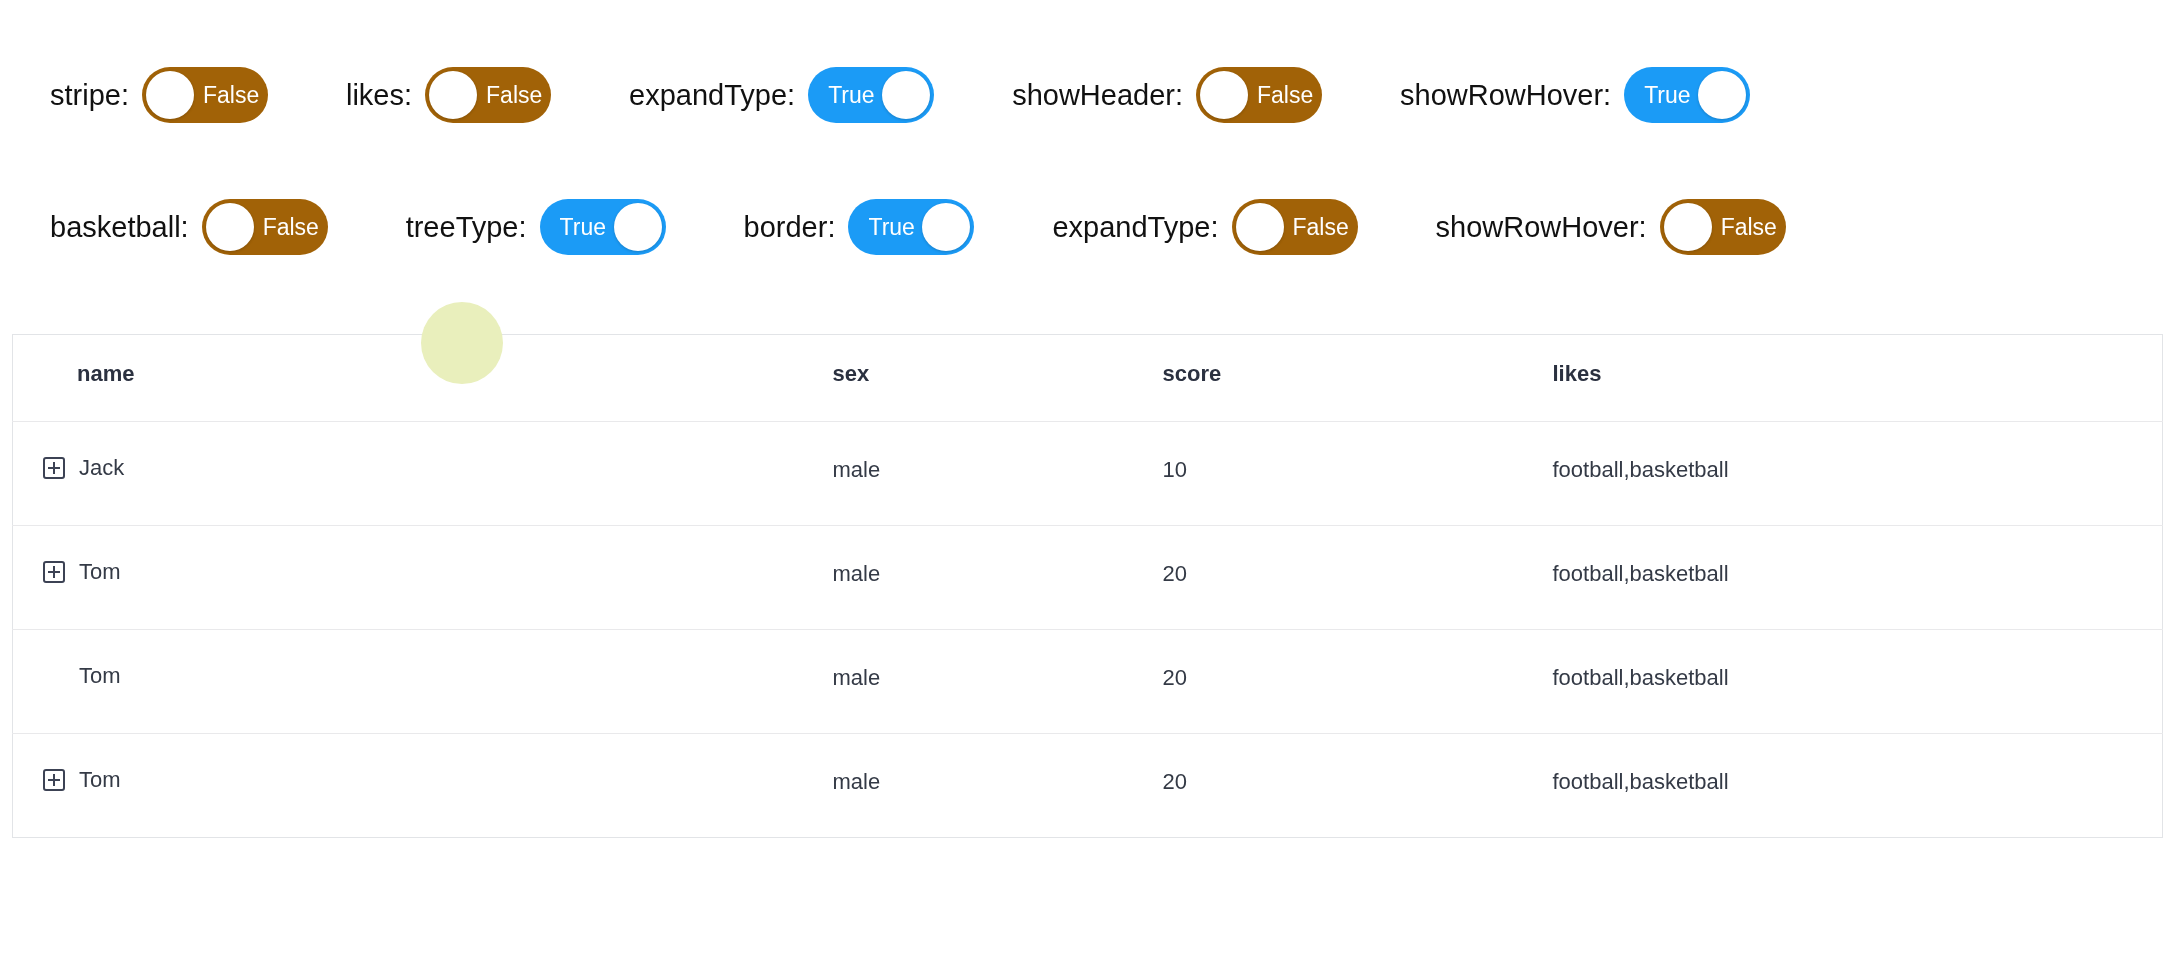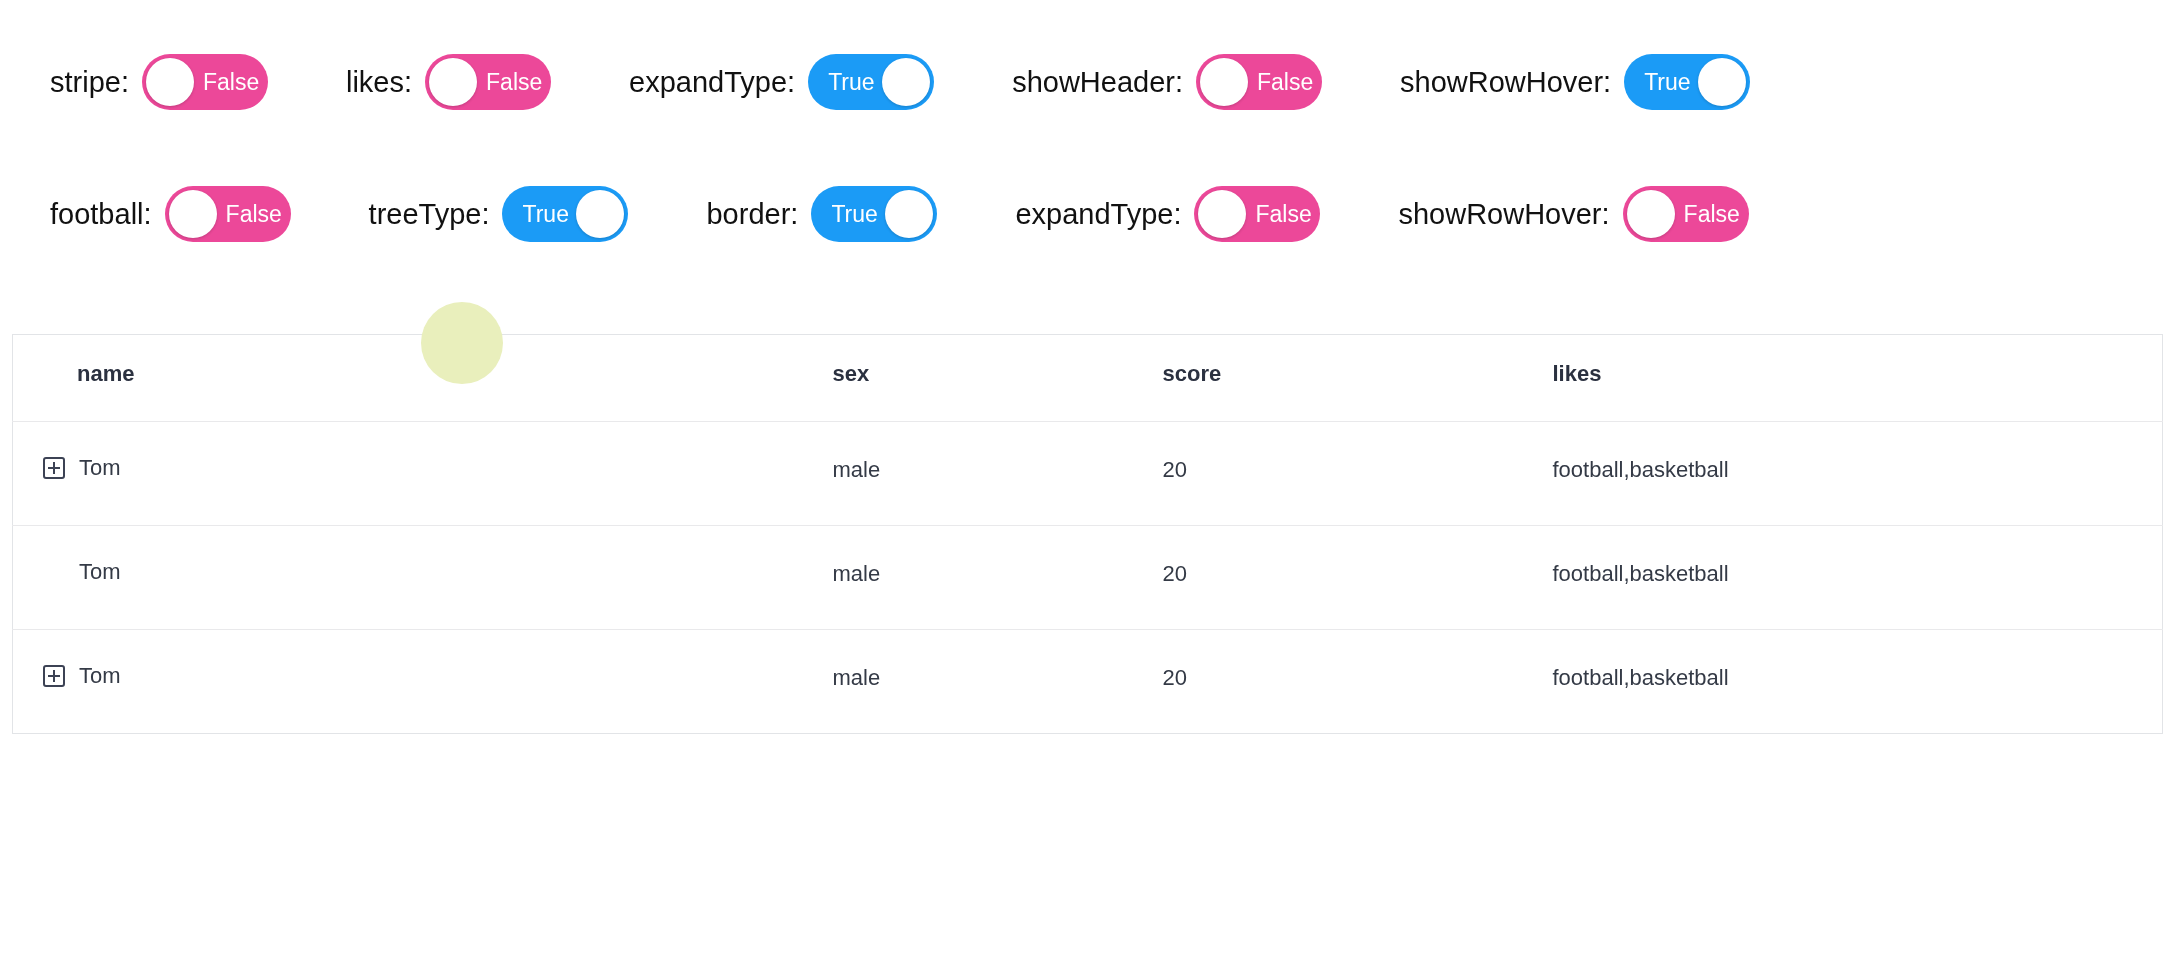--- a/index.html
+++ b/index.html
@@ -12,21 +12,21 @@
     width: 2180px;
     height: 962px;
     background: #ffffff;
     overflow: hidden;
   }
 
   
   .controls {
     position: absolute;
     left: 50px;
-    top: 54px;
+    top: 67px;
   }
   .toggle-row {
     display: flex;
     align-items: center;
     gap: 78px;
     height: 56px;
   }
   .toggle-row + .toggle-row { margin-top: 76px; }
   .toggle-item {
     display: flex;
@@ -40,21 +40,21 @@
   }
   .switch {
     position: relative;
     width: 126px;
     height: 56px;
     border-radius: 28px;
     flex: 0 0 auto;
     cursor: pointer;
   }
   .switch.on  { background: #1b9bf6; }
-  .switch.off { background: #ec4899; text-align: right; }
+  .switch.off { background: #a16207; text-align: right; }
   .switch-text {
     position: absolute;
     top: 50%;
     transform: translateY(-50%);
     font-size: 23px;
     color: #ffffff;
     white-space: nowrap;
   }
   .switch.on  .switch-text { left: 20px; }
   .switch.off .switch-text { left: 61px; }
@@ -175,21 +175,21 @@
         <div class="toggle-item">
           <span class="toggle-label">showRowHover:</span>
           <span class="switch on">
             <span class="switch-text">True</span>
             <span class="switch-knob"></span>
           </span>
         </div>
       </div>
     <div class="toggle-row" id="toggle-row-1">
         <div class="toggle-item">
-          <span class="toggle-label">football:</span>
+          <span class="toggle-label">basketball:</span>
           <span class="switch off">
             <span class="switch-text">False</span>
             <span class="switch-knob"></span>
           </span>
         </div>
         <div class="toggle-item">
           <span class="toggle-label">treeType:</span>
           <span class="switch on">
             <span class="switch-text">True</span>
             <span class="switch-knob"></span>
@@ -231,20 +231,29 @@
           <th class="col-name">name</th>
           <th class="col-sex">sex</th>
           <th class="col-score">score</th>
           <th class="col-likes">likes</th>
         </tr>
       </thead>
     <tbody id="table-body">
         <tr>
           <td><span class="name-cell-inner">
               <span class="plus-icon"></span>
+              <span>Jack</span>
+            </span></td>
+          <td>male</td>
+          <td>10</td>
+          <td>football,basketball</td>
+        </tr>
+        <tr>
+          <td><span class="name-cell-inner">
+              <span class="plus-icon"></span>
               <span>Tom</span>
             </span></td>
           <td>male</td>
           <td>20</td>
           <td>football,basketball</td>
         </tr>
         <tr>
           <td><span class="name-cell-inner">
               <span class="plus-icon placeholder"></span>
               <span>Tom</span>

